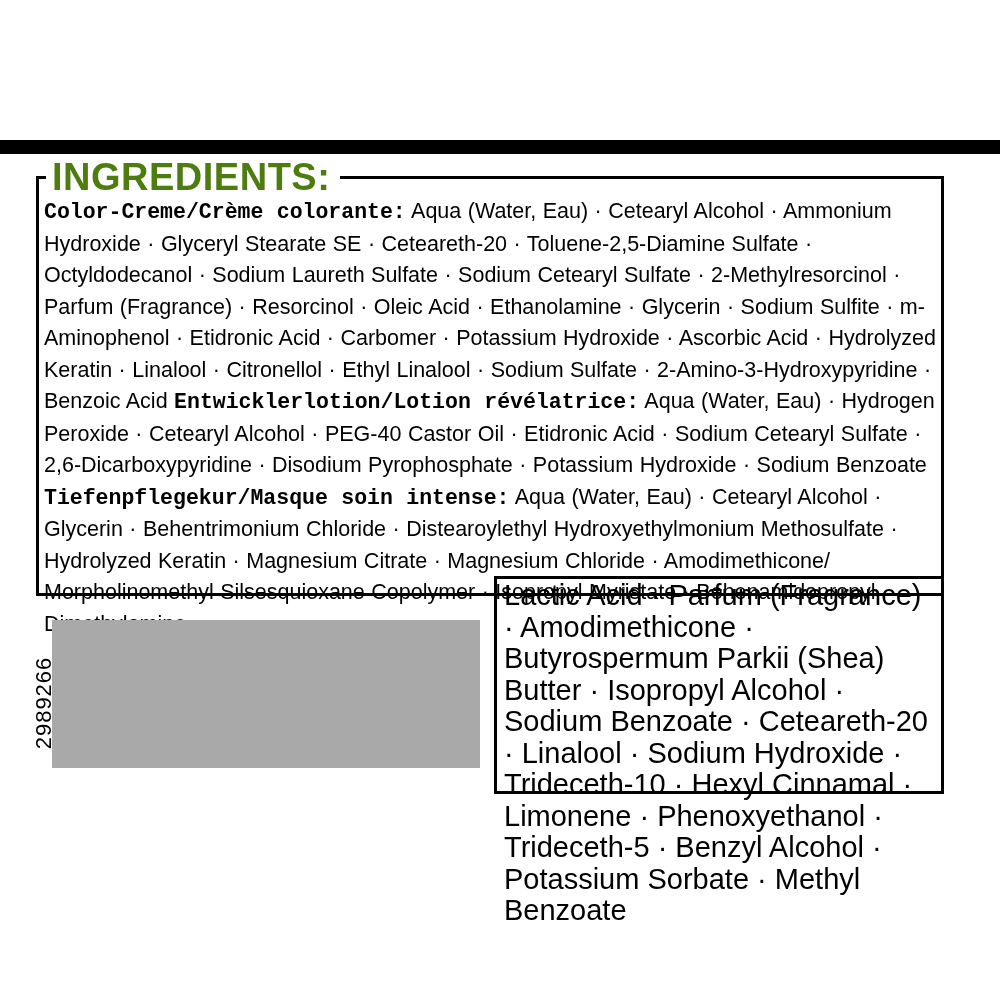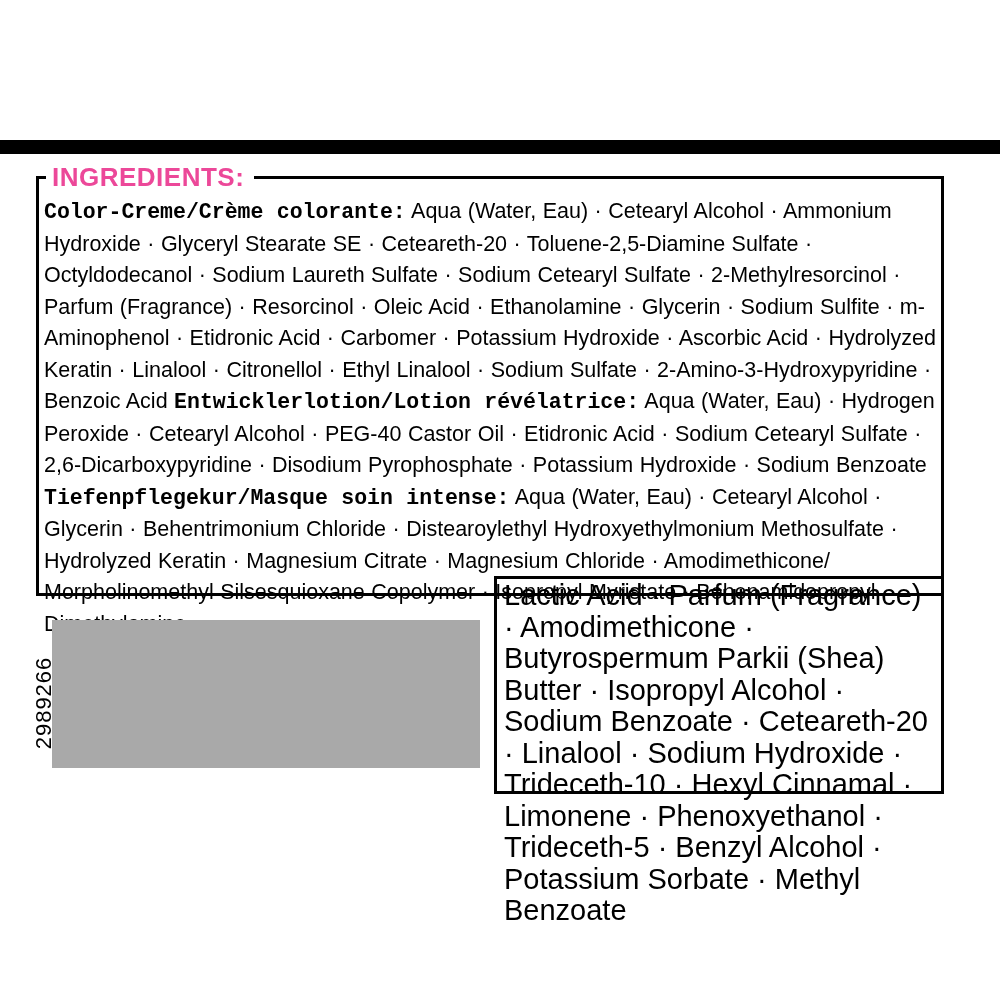--- a/index.html
+++ b/index.html
@@ -37,25 +37,25 @@
     border: 3px solid #000000;
   }
 
   
   .panel-title {
     position: absolute;
     left: 46px;
     top: 160px;
     background: #ffffff;
     padding: 0 10px 0 6px;
-    font-size: 26px;
+    font-size: 38px;
     font-weight: 700;
     letter-spacing: 0.5px;
     line-height: 34px;
-    color: #ec4899;
+    color: #4d7c0f;
   }
 
   .panel-body {
     position: absolute;
     left: 44px;
     top: 196px;
     width: 896px;
     font-size: 21.5px;
     line-height: 31.5px;
     text-align: left;

